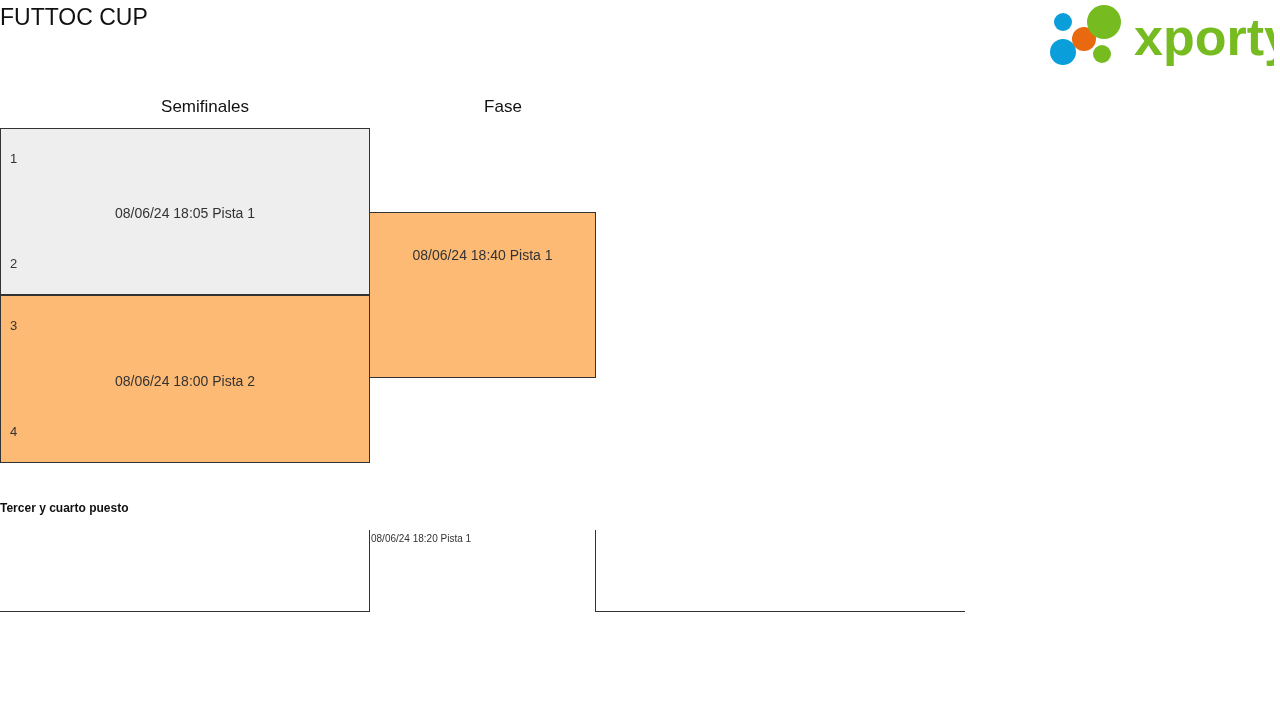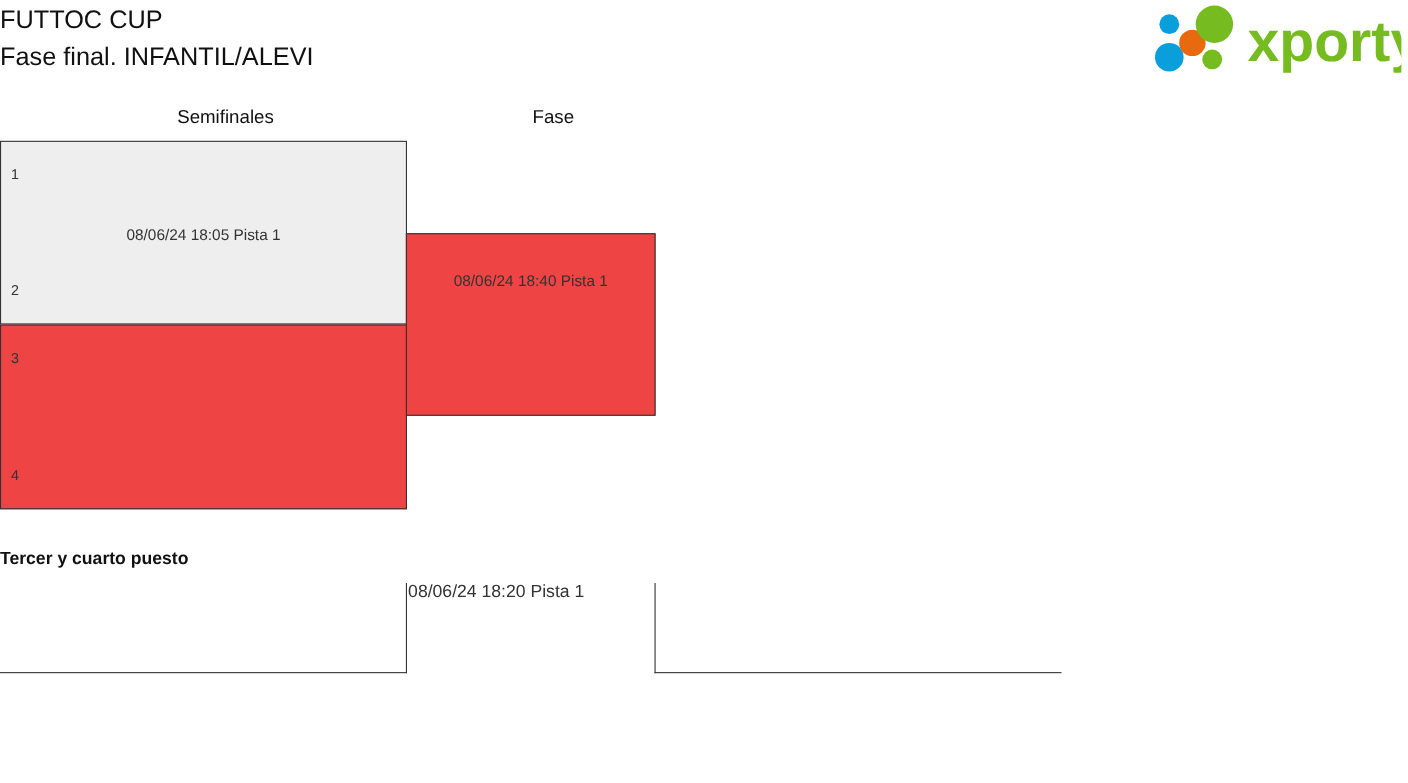--- a/index.html
+++ b/index.html
@@ -52,21 +52,21 @@
     padding-left: 20px;
   }
   #round-header-semifinals { left: 0px;   top: 96px; width: 370px; }
   #round-header-final      { left: 370px; top: 96px; width: 226px; }
 
   
   .match-box {
     position: absolute;
     box-sizing: border-box;
     border: 1px solid #333333;
-    background: #ef4444;
+    background: #fdba74;
   }
   .match-box.shaded { background: #eeeeee; }
 
   .seed {
     position: absolute;
     left: 9px;
     font-size: 13px;
     line-height: 16px;
     color: #333333;
     white-space: nowrap;
@@ -91,52 +91,51 @@
 
   #match-semifinal-1 .match-info { top: 75px; }
   #match-semifinal-2 .match-info { top: 76px; }
   #match-final .match-info       { top: 33px; }
 
   
   #third-place-label {
     position: absolute;
     left: 0px;
     top: 498px;
-    font-size: 16px;
+    font-size: 12px;
     line-height: 21px;
     font-weight: 700;
     color: #111111;
     white-space: nowrap;
   }
 
   .bracket-line {
     position: absolute;
     background: #333333;
   }
   #third-left-vline   { left: 369px; top: 530px; width: 1px;  height: 82px; }
   #third-left-hline   { left: 0px;   top: 611px; width: 370px; height: 1px; }
   #third-right-vline  { left: 595px; top: 530px; width: 1px;  height: 82px; }
   #third-right-hline  { left: 595px; top: 611px; width: 370px; height: 1px; }
 
   #third-place-info {
     position: absolute;
     left: 371px;
     top: 530px;
-    font-size: 16px;
+    font-size: 10px;
     line-height: 17px;
     color: #333333;
     white-space: nowrap;
   }
 </style>
 </head>
 <body>
 
 <div id="header-title">
   <div class="title-line">FUTTOC CUP</div>
-  <div class="title-line">Fase final. INFANTIL/ALEVI</div>
 </div>
 
 <div id="brand-logo">
   <svg width="232" height="66" viewBox="0 0 232 66" xmlns="http://www.w3.org/2000/svg">
     <g>
       <circle cx="21" cy="18" r="9" fill="#0a9fdb"></circle>
       <circle cx="21" cy="48" r="13" fill="#0a9fdb"></circle>
       <circle cx="42" cy="35" r="12" fill="#e8690f"></circle>
       <circle cx="62" cy="18" r="17" fill="#76bc21"></circle>
       <circle cx="60" cy="50" r="9" fill="#76bc21"></circle>
@@ -149,20 +148,21 @@
 <div class="round-header" id="round-header-final">Fase</div>
 
 <div class="match-box shaded" id="match-semifinal-1">
   <span class="seed top">1</span>
   <span class="match-info">08/06/24 18:05 Pista 1</span>
   <span class="seed bottom">2</span>
 </div>
 
 <div class="match-box" id="match-semifinal-2">
   <span class="seed top">3</span>
+  <span class="match-info">08/06/24 18:00 Pista 2</span>
   <span class="seed bottom">4</span>
 </div>
 
 <div class="match-box" id="match-final">
   <span class="match-info">08/06/24 18:40 Pista 1</span>
 </div>
 
 <div id="third-place-label">Tercer y cuarto puesto</div>
 
 <div class="bracket-line" id="third-left-vline"></div>

